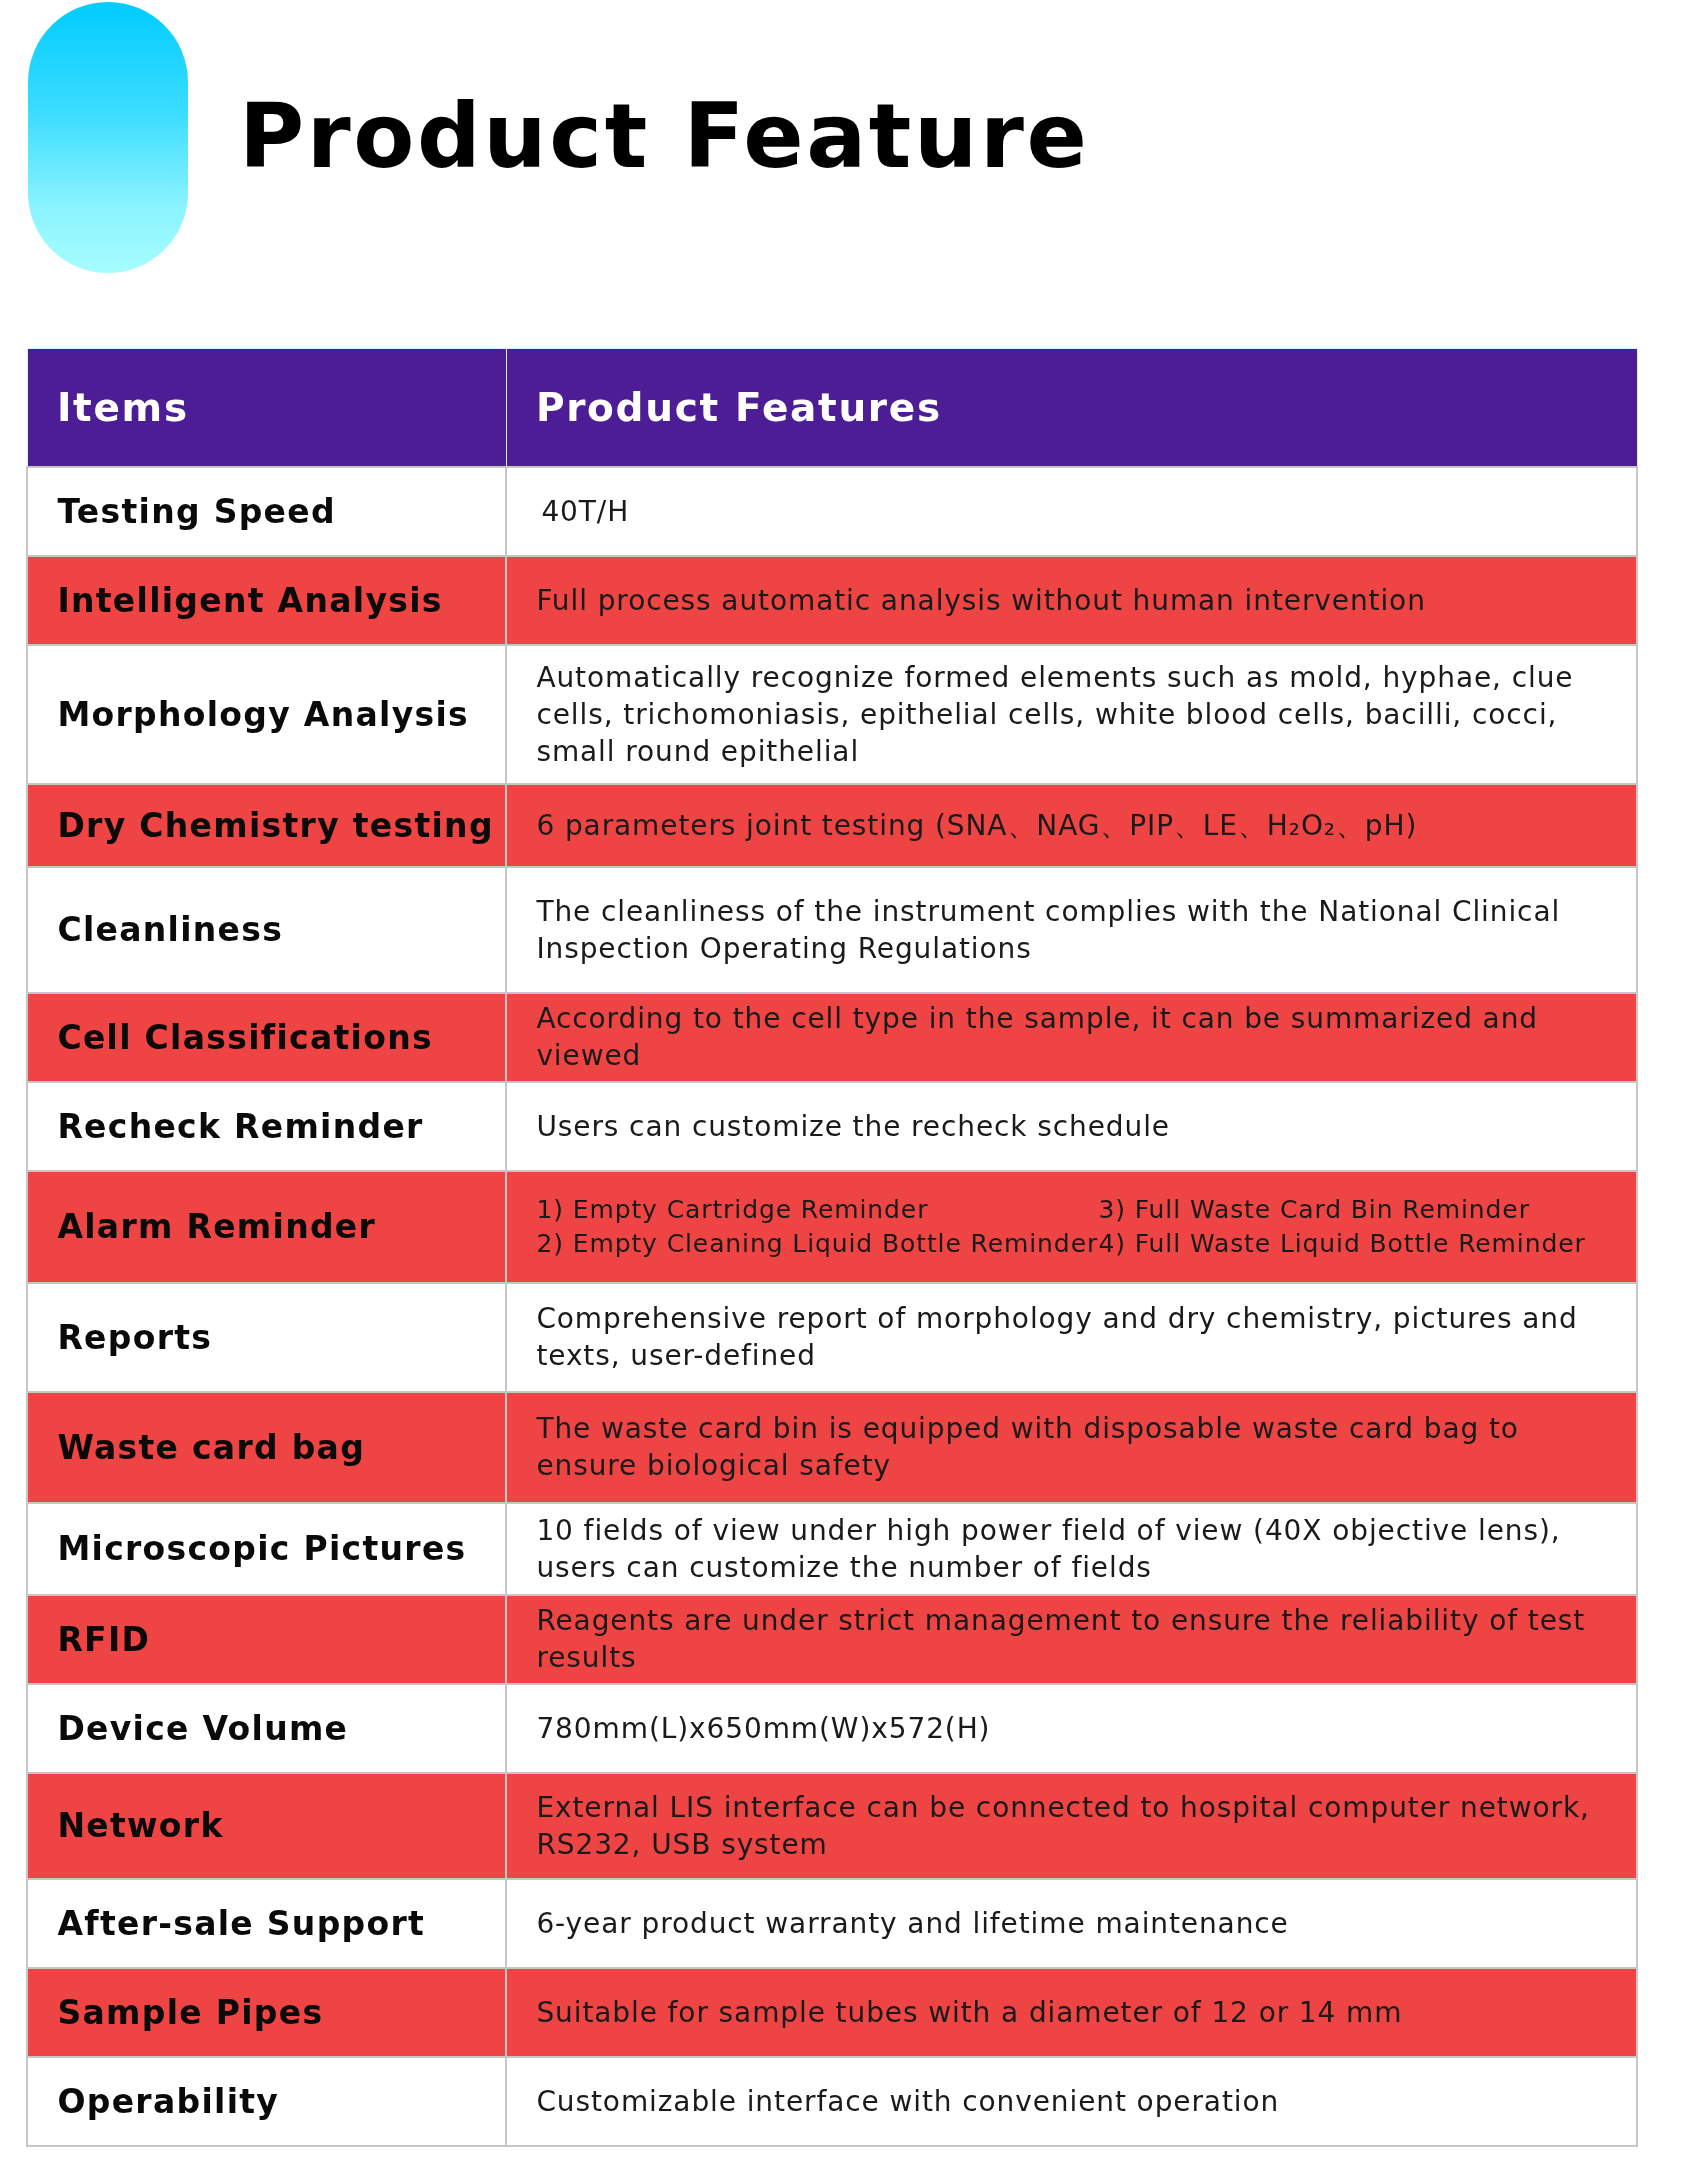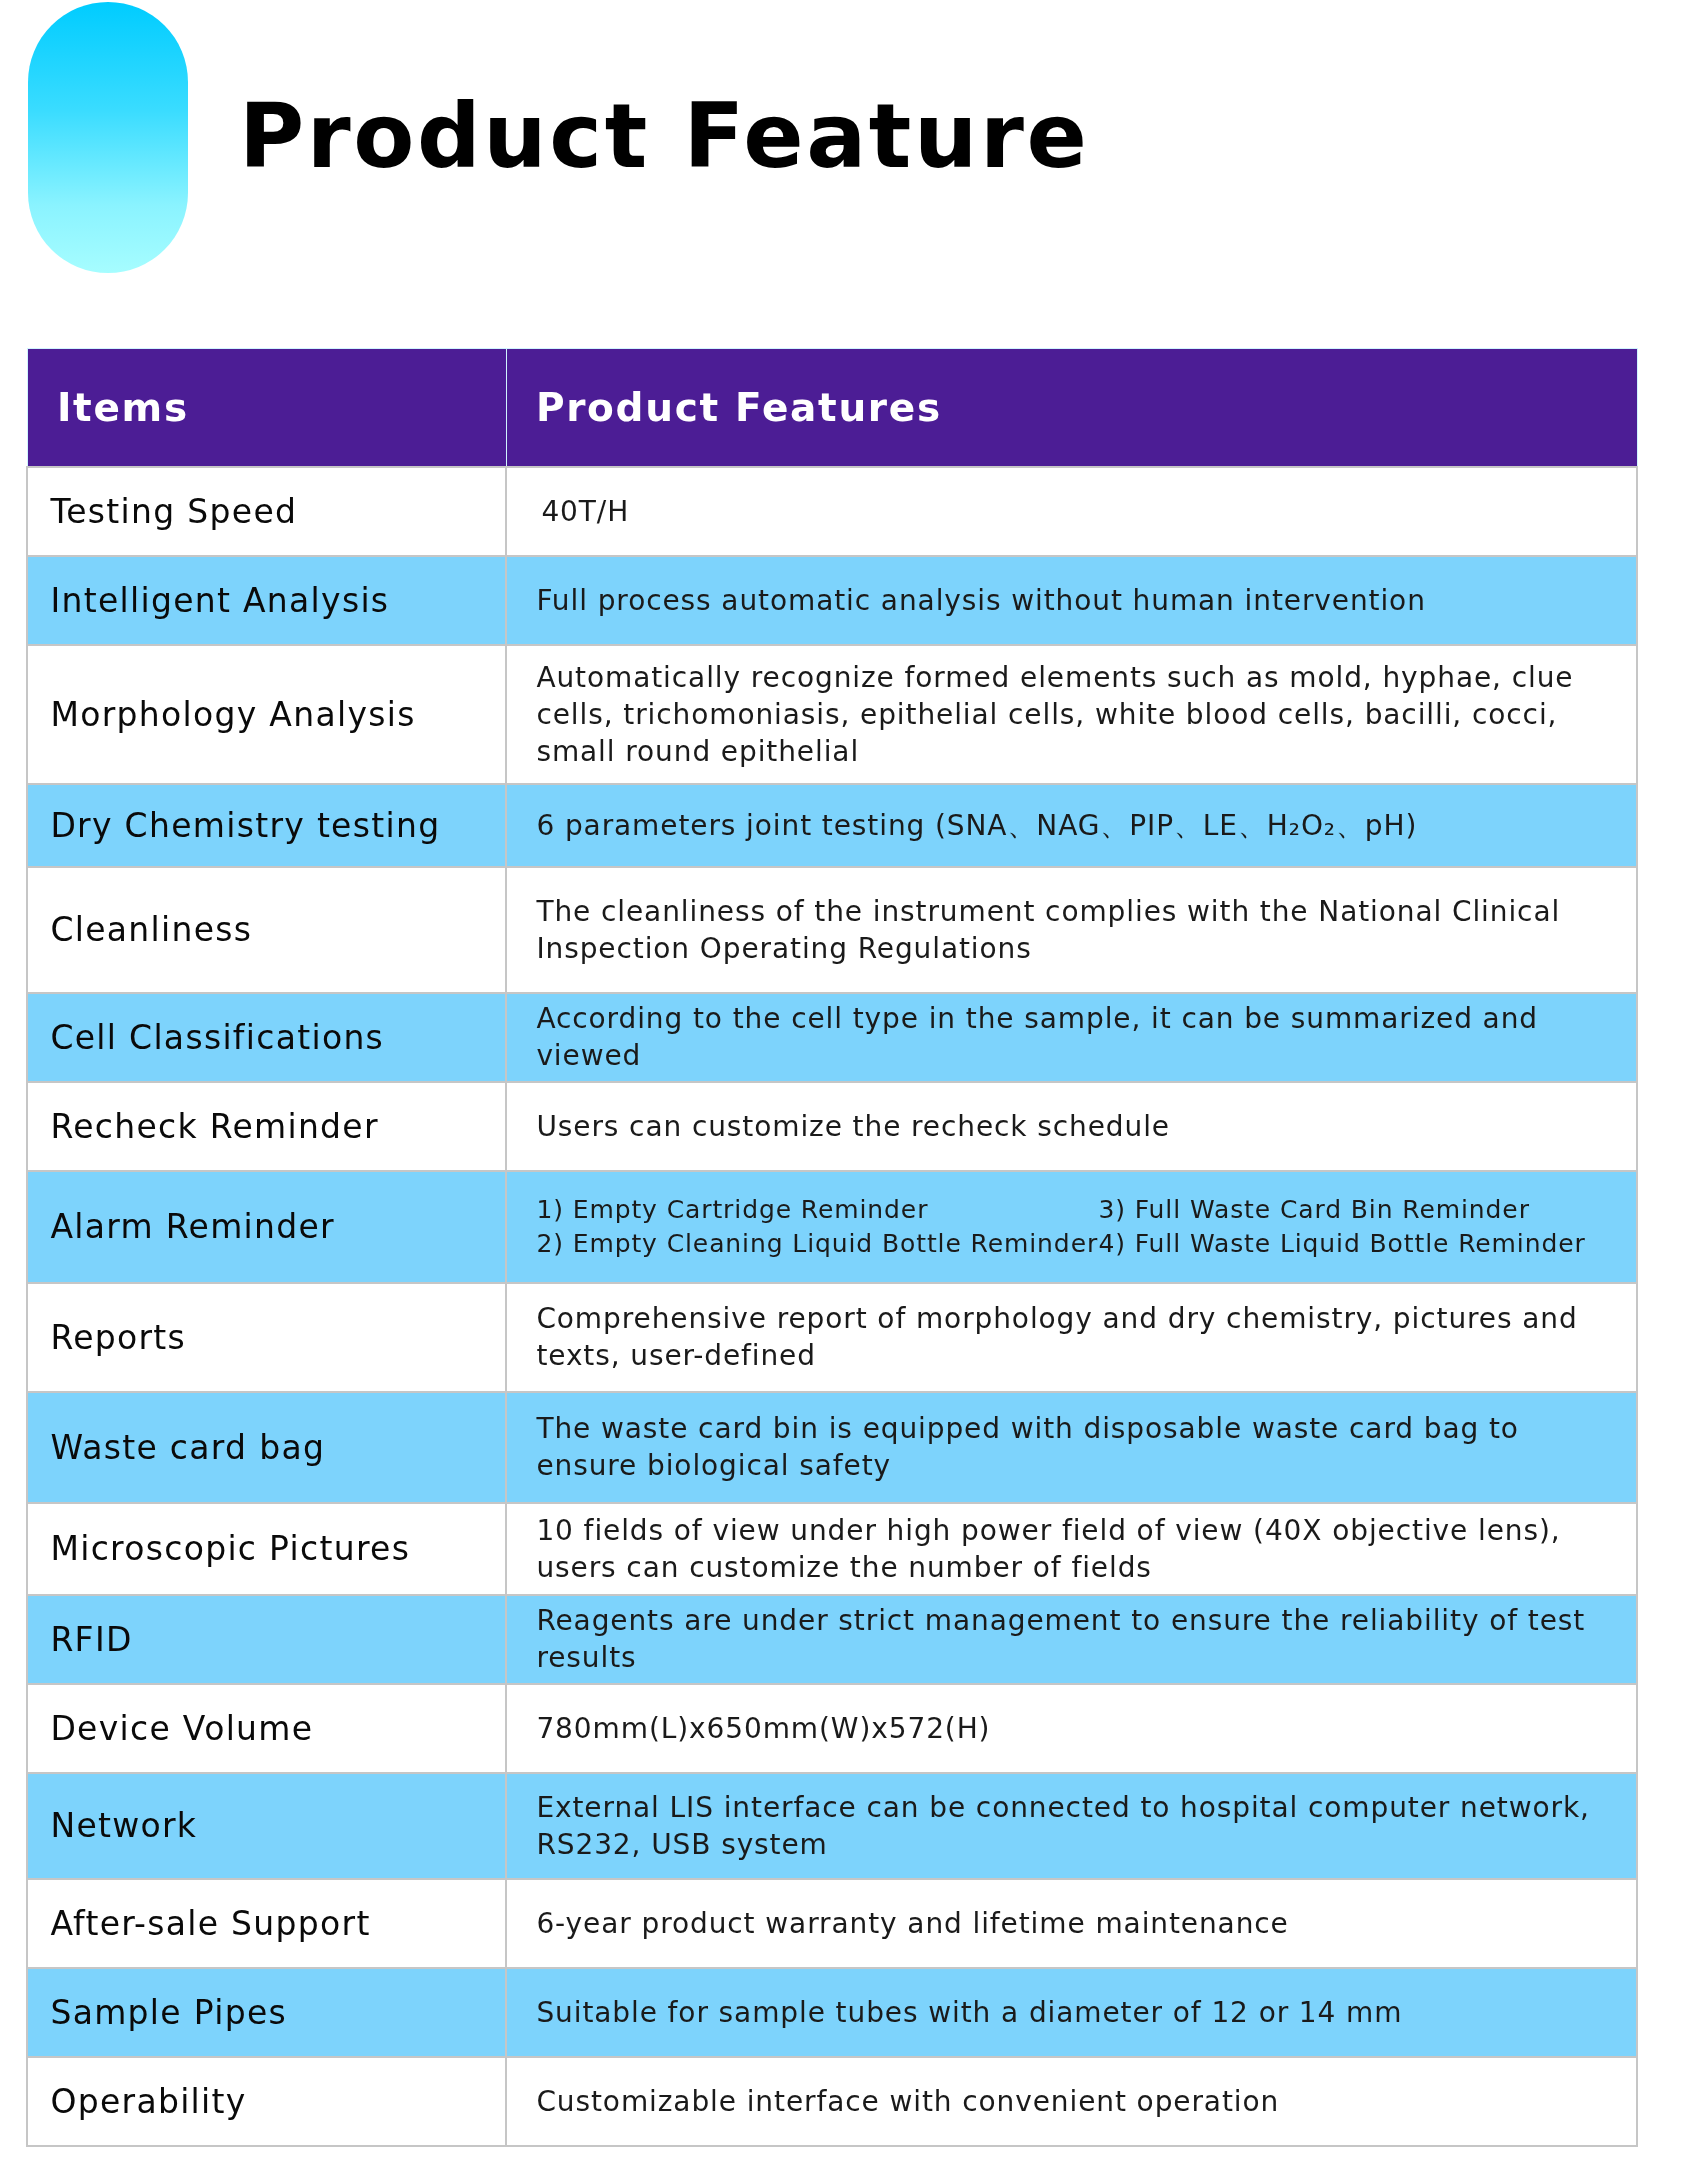--- a/index.html
+++ b/index.html
@@ -6,23 +6,23 @@
   body { width:1690px; height:2181px; position:relative; overflow:hidden; font-family:"DejaVu Sans", sans-serif; color:#111; }
   .pill { position:absolute; left:28px; top:1.7px; width:160px; height:271px; border-radius:80px;
           background:linear-gradient(to bottom,#00ccff 0%, #3adcff 40%, #8af3ff 75%, #a6fdff 100%); }
   .title { position:absolute; left:239px; top:92px; font-size:89px; font-weight:bold; letter-spacing:2.6px; color:#000; line-height:1; }
   table { position:absolute; left:26.4px; top:348px; width:1610px; border-collapse:collapse; table-layout:fixed; }
   col.c1 { width:479px; } col.c2 { width:1131px; }
   th { background:#4c1d95; color:#ffffff; text-align:left; font-size:39px; font-weight:bold; letter-spacing:1.7px;
        height:118px; padding:0 0 0 29px; border:1.7px solid #d0f4ff; box-sizing:border-box; }
   th.f { padding-left:29px; }
   td { border:2.6px solid #c6c6c6; box-sizing:border-box; vertical-align:middle; }
-  td.item { font-size:33px; font-weight:normal; letter-spacing:1.3px; padding-left:22px; color:#0a0a0a;margin-left:24px; }
+  td.item { font-size:33px; font-weight:bold; letter-spacing:1.3px; padding-left:29px; color:#0a0a0a;margin-left:24px; }
   td.feat { font-size:28px; letter-spacing:0.9px; line-height:37px; padding:0 17px 0 29px; color:#1a1a1a; }
-  tr.alt td { background:#7dd3fc; }
+  tr.alt td { background:#ef4444; }
   .two { display:flex; font-size:25px; line-height:34px; }
   .two div:first-child { width:562px; }
 </style>
 </head>
 <body>
 
 <div class="pill"></div>
 <div class="title">Product Feature</div>
 
 <table>

